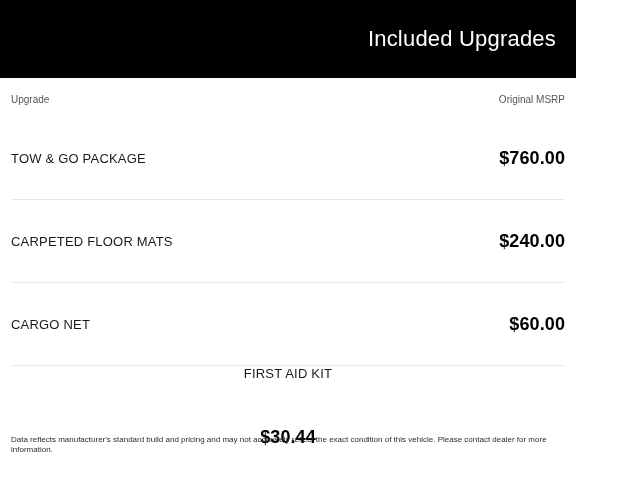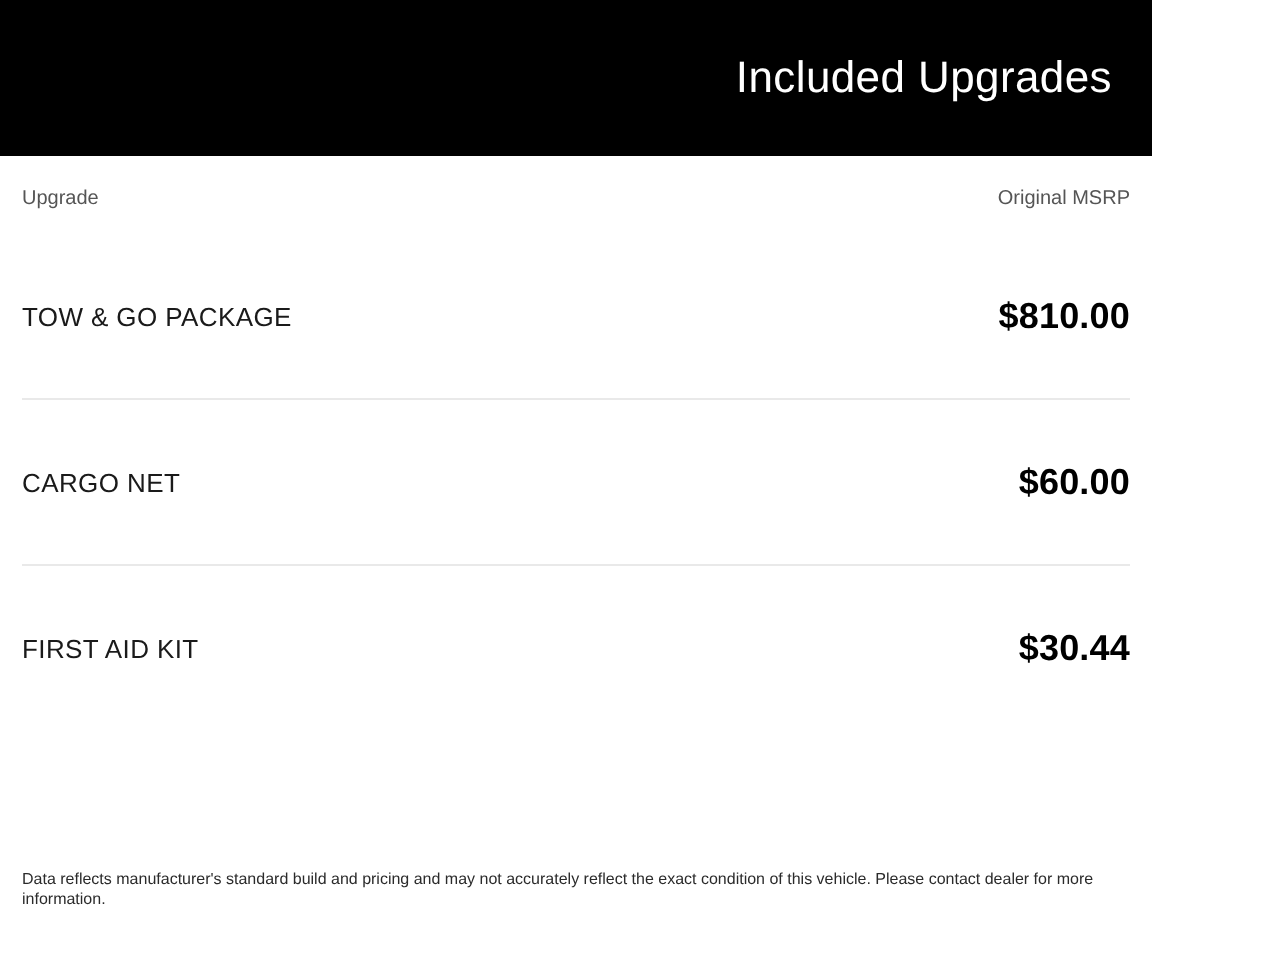--- a/index.html
+++ b/index.html
@@ -58,20 +58,21 @@
   }
   .row {
     height: 82px;
     display: flex;
     align-items: center;
     justify-content: space-between;
     border-bottom: 1px solid #e9e9e9;
   }
   .row:last-child {
     border-bottom: none;
+    flex-direction: column;
   }
   .row-label {
     font-size: 13px;
     color: #1a1a1a;
     font-weight: 400;
     letter-spacing: 0.2px;
   }
   .row-price {
     font-size: 18px;
     color: #000000;
@@ -101,23 +102,27 @@
 
     <div class="col-head">
       <span>Upgrade</span>
       <span>Original MSRP</span>
     </div>
 
     <div class="rows">
 
       <div class="row">
         <div class="row-label">TOW &amp; GO PACKAGE</div>
-        <div class="row-price">$810.00</div>
+        <div class="row-price">$760.00</div>
       </div>
 
+      <div class="row">
+        <div class="row-label">CARPETED FLOOR MATS</div>
+        <div class="row-price">$240.00</div>
+      </div>
 
       <div class="row">
         <div class="row-label">CARGO NET</div>
         <div class="row-price">$60.00</div>
       </div>
 
       <div class="row">
         <div class="row-label">FIRST AID KIT</div>
         <div class="row-price">$30.44</div>
       </div>

